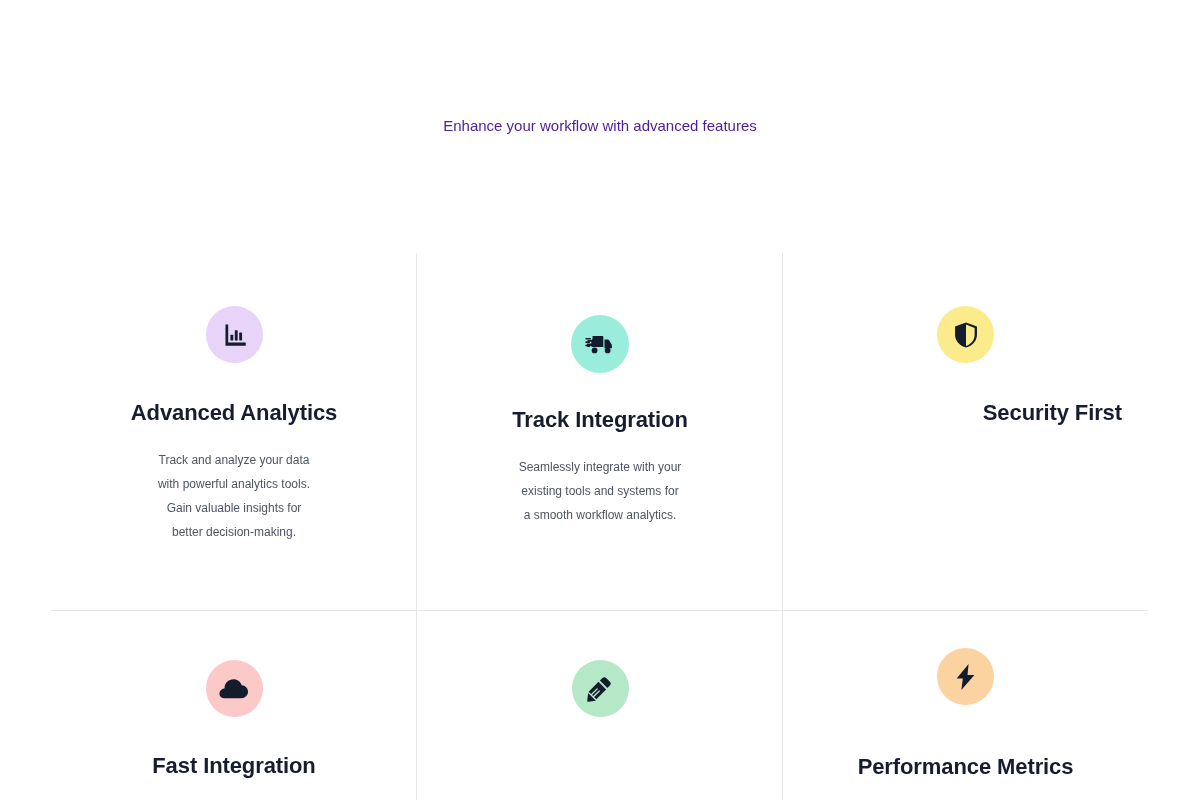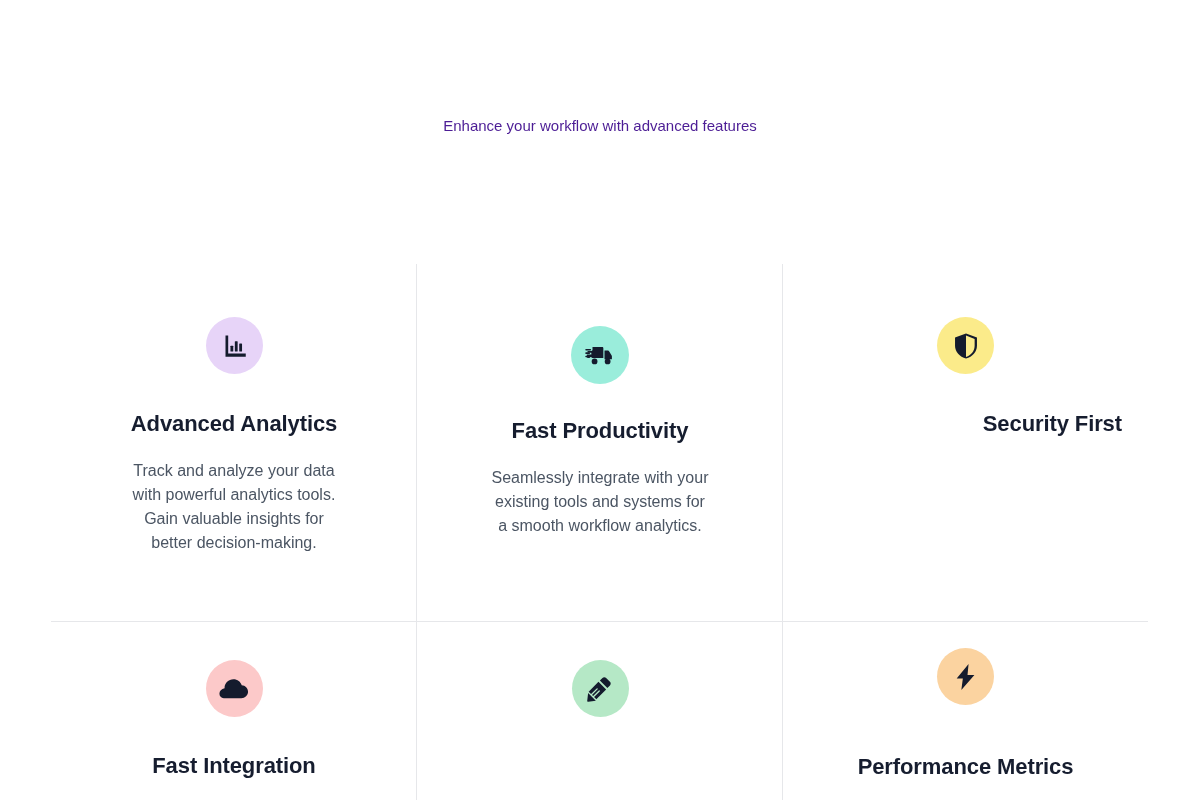--- a/index.html
+++ b/index.html
@@ -42,21 +42,21 @@
     margin-top: 43px;
     font-size: 15px;
     font-weight: normal;
     color: #4c1d95;
     line-height: 1.2;
   }
 
   
   .features {
     position: absolute;
-    top: 264px;
+    top: 253px;
     left: 51px;
     width: 1097px;
     display: grid;
     grid-template-columns: 366px 366px 365px;
   }
 
   .feature-card {
     position: relative;
     padding: 0 26px;
     text-align: center;
@@ -105,21 +105,21 @@
   .feature-title {
     font-size: 22px;
     font-weight: bold;
     color: #161d2f;
     line-height: 1.25;
     letter-spacing: -0.1px;
   }
 
   .feature-desc {
     margin-top: 21px;
-    font-size: 16px;
+    font-size: 12px;
     font-weight: normal;
     color: #4b5563;
     line-height: 24px;
     white-space: pre-line;
   }
 
   
   .c1 .icon-wrap { padding-top: 53px; }
   .c1 .feature-title { margin-top: 36px; }
 
@@ -174,21 +174,21 @@
             <path d="M6.5 3.1h8.4c.6 0 1 .45 1 1.05v8.5H6.3a3.3 3.3 0 0 0-5.0 0H4.2v-1.6H1.6v-1.5h3.9V8.0H2.2V6.5h3.3c.55 0 1-.45 1-1.0V3.1z"></path>
             <path d="M16.9 6.2h2.9c.5 0 .95.25 1.2.68l2.1 3.5c.14.23.21.5.21.77v2.5h-6.4V6.2z"></path>
             <circle cx="8.3" cy="15.6" r="2.5"></circle>
             <circle cx="19.6" cy="15.6" r="2.5"></circle>
             <rect x="0.2" y="4.7" width="5.1" height="1.45" rx="0.72"></rect>
             <rect x="0.2" y="7.7" width="4.2" height="1.45" rx="0.72"></rect>
             <rect x="0.2" y="10.6" width="5.1" height="1.45" rx="0.72"></rect>
           </svg>
         </span>
       </div>
-      <h2 class="feature-title">Fast Productivity</h2>
+      <h2 class="feature-title">Track Integration</h2>
       <p class="feature-desc">Seamlessly integrate with your
 existing tools and systems for
 a smooth workflow analytics.</p>
     </div>
 
     <div class="feature-card c3 hdiv">
       <div class="icon-wrap">
         <span class="icon-circle" style="width:57px;height:57px;background:#fbeb8a;">
           <svg width="26" height="28" viewBox="0 0 22 24" aria-hidden="true">
             <path d="M11 1.2 1.6 4.8v7.0c0 5.0 3.9 9.5 9.4 11.0 5.5-1.5 9.4-6.0 9.4-11.0V4.8L11 1.2z" fill="#141b2d"></path>

